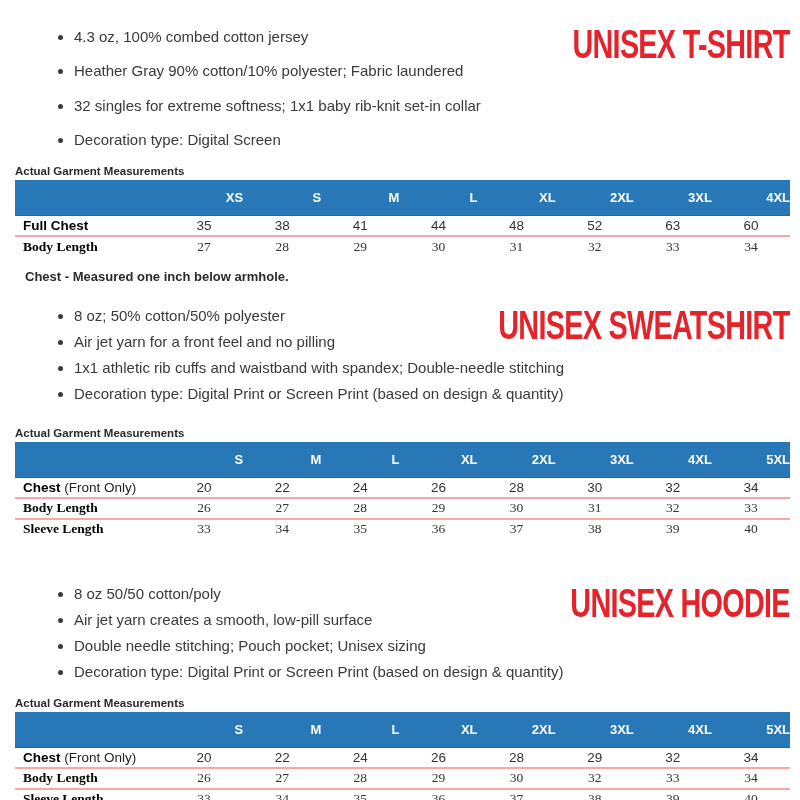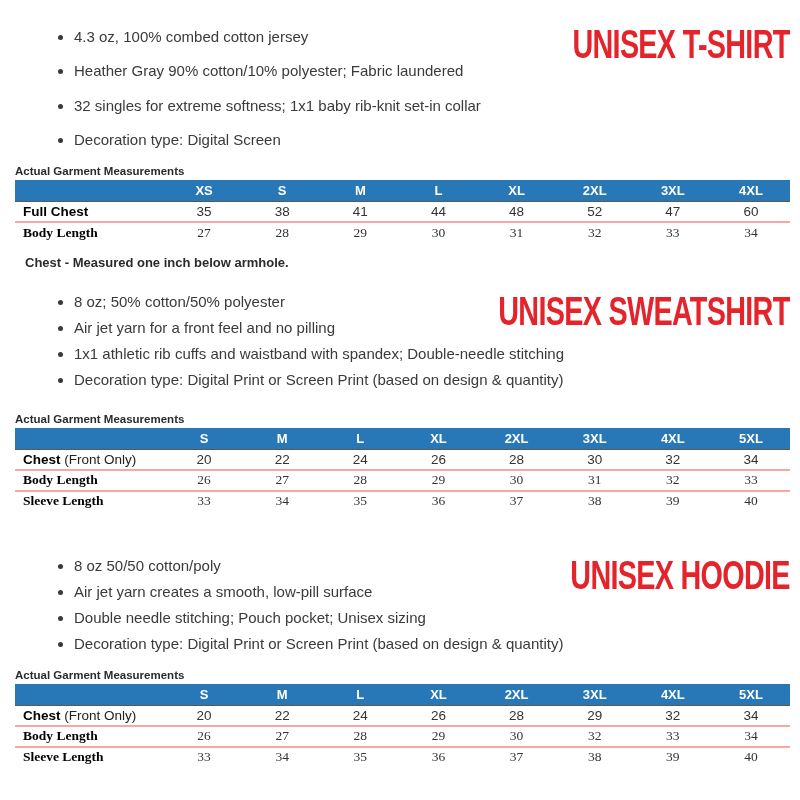--- a/index.html
+++ b/index.html
@@ -17,21 +17,21 @@
   ul.bullets li{font-size:15px;color:#3a3a3a;line-height:1.15;}
   .sec1 ul.bullets li{margin-bottom:17px;}
   .sec2 ul.bullets li,.sec3 ul.bullets li{margin-bottom:9px;}
   .tblock{margin-top:6px;}
   .tblock2{margin-top:24px;}
   .tblock3{margin-top:12px;}
   .tbl-label{font-size:11.5px;font-weight:700;color:#2b2b2b;margin:0 0 3px 0;}
   table.size{width:775px;border-collapse:collapse;table-layout:fixed;}
   table.size thead th{
     background:#2878b8;color:#ffffff;font-size:13px;font-weight:700;
-    height:21px;text-align:center;padding:0;
+    height:35px;text-align:right;padding:0;
   }
   table.size thead th.label-col{width:150px;}
   table.size tbody tr{border-top:1px solid #595959;margin-top:10px;}
   table.size tbody tr + tr{border-top:2px solid #fca5a5;font-family:Liberation Serif, serif;}
   table.size tbody th{
     text-align:left;padding:0 0 0 8px;font-size:13.5px;height:19px;font-weight:400;
   }
   table.size tbody th .lbl-bold{font-weight:700;color:#000;}
   table.size tbody th .lbl-rest{font-weight:400;color:#222;text-align:right;}
   table.size tbody td{text-align:center;font-size:13.5px;color:#333;height:19px;padding:0;}
@@ -73,21 +73,21 @@
         </thead>
         <tbody>
           <tr>
             <th><span class="lbl-bold">Full Chest</span></th>
             <td>35</td>
             <td>38</td>
             <td>41</td>
             <td>44</td>
             <td>48</td>
             <td>52</td>
-            <td>47</td>
+            <td>63</td>
             <td>60</td>
           </tr>
           <tr>
             <th><span class="lbl-bold">Body Length</span></th>
             <td>27</td>
             <td>28</td>
             <td>29</td>
             <td>30</td>
             <td>31</td>
             <td>32</td>

